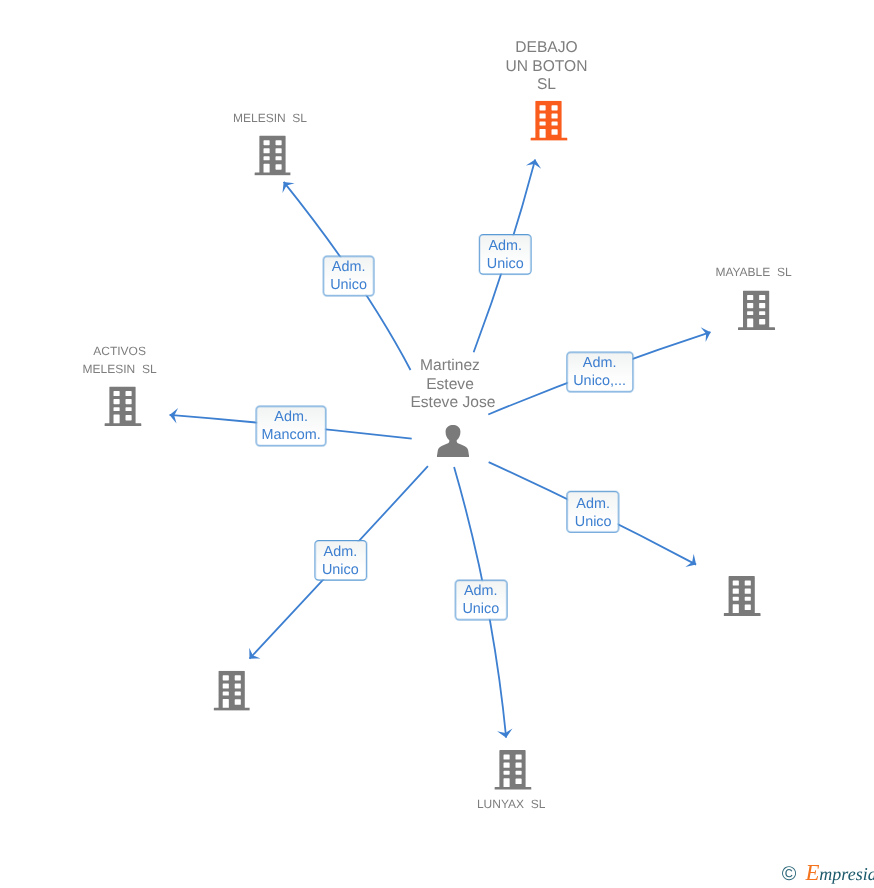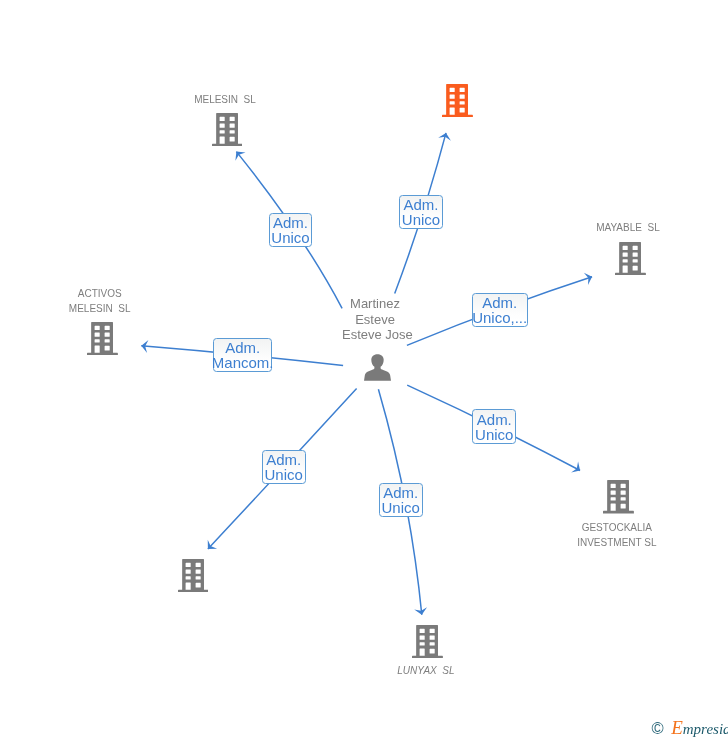--- a/index.html
+++ b/index.html
@@ -5,21 +5,21 @@
   html,body{margin:0;padding:0;background:#ffffff;}
   body{width:728px;height:740px;font-family:"Liberation Sans",sans-serif;overflow:hidden;}
   #stage{position:relative;width:728px;height:740px;background:#ffffff;transform:translateZ(0);}
   svg.edges{position:absolute;left:0;top:0;width:728px;height:740px;}
   .nlabel{position:absolute;text-align:center;font-size:10px;line-height:15px;color:#7e7e7e;
           white-space:pre;letter-spacing:0;transform:translateZ(0);}
   .nlabel.big{font-size:13px;line-height:15.5px;}
   .bicon{position:absolute;width:31.5px;height:33.6px;}
   .relbox{position:absolute;box-sizing:border-box;border:1.7px solid #5b9bd5;border-radius:3.5px;
        background:linear-gradient(to bottom,#f2f3f3 0%,#f8f9f9 35%,#fdfdfd 62%,#ffffff 80%,#ffffff 100%);
-       color:#3d7fd0;font-size:15px;line-height:15px;text-align:center;transform:translateZ(0);
+       color:#3d7fd0;font-size:12px;line-height:15px;text-align:center;transform:translateZ(0);
        display:flex;flex-direction:column;align-items:center;justify-content:center;}
   .relbox span{display:block;white-space:pre;transform:translateZ(0);}
   .wm{position:absolute;display:flex;align-items:baseline;transform:translateZ(0);}
 </style>
 </head>
 <body>
 
 <div id="stage">
 
   <svg class="edges" viewBox="0 0 728 740" xmlns="http://www.w3.org/2000/svg">
@@ -47,39 +47,39 @@
         <path fill="#7a7a7a" d="M135 2 C 108 2 73 18 73 57 C 73 88 86 116 104 128 L 104 140 C 104 150 94 155 78 160 L 40 176 C 20 185 11 198 8 216 L 0 268 L 270 268 L 262 216 C 259 198 250 185 230 176 L 192 160 C 176 155 166 150 166 140 L 166 128 C 184 116 197 88 197 57 C 197 18 162 2 135 2 Z"></path>
       </svg></div>
     <div class="nlabel big" style="left: 342px; top: 296px; width: 66px;"><div>Martinez</div><div>Esteve</div><div>Esteve Jose</div></div>
     <div class="bicon" style="left: 211.5px; top: 112.8px;"><svg width="30.9" height="33.4" viewBox="0 0 309 334">
         <path fill="#7a7a7a" fill-rule="evenodd" d="M47.5 0 H254 A6 6 0 0 1 260 6 V308 H303 A6 6 0 0 1 309 314 V334 H0 V314 A6 6 0 0 1 6 308 H41.5 V6 A6 6 0 0 1 47.5 0 Z M81 38 H122 A5 5 0 0 1 127 43 V75 A5 5 0 0 1 122 80 H81 A5 5 0 0 1 76 75 V43 A5 5 0 0 1 81 38 Z M181 38 H222 A5 5 0 0 1 227 43 V75 A5 5 0 0 1 222 80 H181 A5 5 0 0 1 176 75 V43 A5 5 0 0 1 181 38 Z M81 105 H122 A5 5 0 0 1 127 110 V143 A5 5 0 0 1 122 148 H81 A5 5 0 0 1 76 143 V110 A5 5 0 0 1 81 105 Z M181 105 H222 A5 5 0 0 1 227 110 V143 A5 5 0 0 1 222 148 H181 A5 5 0 0 1 176 143 V110 A5 5 0 0 1 181 105 Z M81 173 H122 A5 5 0 0 1 127 178 V201 A5 5 0 0 1 122 206 H81 A5 5 0 0 1 76 201 V178 A5 5 0 0 1 81 173 Z M181 173 H222 A5 5 0 0 1 227 178 V201 A5 5 0 0 1 222 206 H181 A5 5 0 0 1 176 201 V178 A5 5 0 0 1 181 173 Z M181 238 H222 A5 5 0 0 1 227 243 V279 A5 5 0 0 1 222 284 H181 A5 5 0 0 1 176 279 V243 A5 5 0 0 1 181 238 Z M81 235 H122 A5 5 0 0 1 127 240 V308 H76 V240 A5 5 0 0 1 81 235 Z"></path>
       </svg></div>
     <div class="nlabel" style="left: 185px; top: 91.9px; width: 80px;"><div>MELESIN  SL</div></div>
     <div class="bicon" style="left: 441.8px; top: 83.8px;"><svg width="30.9" height="33.4" viewBox="0 0 309 334">
         <path fill="#fa5c1e" fill-rule="evenodd" d="M47.5 0 H254 A6 6 0 0 1 260 6 V308 H303 A6 6 0 0 1 309 314 V334 H0 V314 A6 6 0 0 1 6 308 H41.5 V6 A6 6 0 0 1 47.5 0 Z M81 38 H122 A5 5 0 0 1 127 43 V75 A5 5 0 0 1 122 80 H81 A5 5 0 0 1 76 75 V43 A5 5 0 0 1 81 38 Z M181 38 H222 A5 5 0 0 1 227 43 V75 A5 5 0 0 1 222 80 H181 A5 5 0 0 1 176 75 V43 A5 5 0 0 1 181 38 Z M81 105 H122 A5 5 0 0 1 127 110 V143 A5 5 0 0 1 122 148 H81 A5 5 0 0 1 76 143 V110 A5 5 0 0 1 81 105 Z M181 105 H222 A5 5 0 0 1 227 110 V143 A5 5 0 0 1 222 148 H181 A5 5 0 0 1 176 143 V110 A5 5 0 0 1 181 105 Z M81 173 H122 A5 5 0 0 1 127 178 V201 A5 5 0 0 1 122 206 H81 A5 5 0 0 1 76 201 V178 A5 5 0 0 1 81 173 Z M181 173 H222 A5 5 0 0 1 227 178 V201 A5 5 0 0 1 222 206 H181 A5 5 0 0 1 176 201 V178 A5 5 0 0 1 181 173 Z M181 238 H222 A5 5 0 0 1 227 243 V279 A5 5 0 0 1 222 284 H181 A5 5 0 0 1 176 279 V243 A5 5 0 0 1 181 238 Z M81 235 H122 A5 5 0 0 1 127 240 V308 H76 V240 A5 5 0 0 1 81 235 Z"></path>
       </svg></div>
+    <div class="nlabel big" style="left: 419.4px; top: 31.3px; width: 72px;"><div>DEBAJO</div><div>UN BOTON</div><div>SL</div></div>
     <div class="bicon" style="left: 614.7px; top: 241.5px;"><svg width="30.9" height="33.4" viewBox="0 0 309 334">
         <path fill="#7a7a7a" fill-rule="evenodd" d="M47.5 0 H254 A6 6 0 0 1 260 6 V308 H303 A6 6 0 0 1 309 314 V334 H0 V314 A6 6 0 0 1 6 308 H41.5 V6 A6 6 0 0 1 47.5 0 Z M81 38 H122 A5 5 0 0 1 127 43 V75 A5 5 0 0 1 122 80 H81 A5 5 0 0 1 76 75 V43 A5 5 0 0 1 81 38 Z M181 38 H222 A5 5 0 0 1 227 43 V75 A5 5 0 0 1 222 80 H181 A5 5 0 0 1 176 75 V43 A5 5 0 0 1 181 38 Z M81 105 H122 A5 5 0 0 1 127 110 V143 A5 5 0 0 1 122 148 H81 A5 5 0 0 1 76 143 V110 A5 5 0 0 1 81 105 Z M181 105 H222 A5 5 0 0 1 227 110 V143 A5 5 0 0 1 222 148 H181 A5 5 0 0 1 176 143 V110 A5 5 0 0 1 181 105 Z M81 173 H122 A5 5 0 0 1 127 178 V201 A5 5 0 0 1 122 206 H81 A5 5 0 0 1 76 201 V178 A5 5 0 0 1 81 173 Z M181 173 H222 A5 5 0 0 1 227 178 V201 A5 5 0 0 1 222 206 H181 A5 5 0 0 1 176 201 V178 A5 5 0 0 1 181 173 Z M181 238 H222 A5 5 0 0 1 227 243 V279 A5 5 0 0 1 222 284 H181 A5 5 0 0 1 176 279 V243 A5 5 0 0 1 181 238 Z M81 235 H122 A5 5 0 0 1 127 240 V308 H76 V240 A5 5 0 0 1 81 235 Z"></path>
       </svg></div>
     <div class="nlabel" style="left: 591.2px; top: 219.7px; width: 73.5px;"><div>MAYABLE  SL</div></div>
     <div class="bicon" style="left: 86.9px; top: 322.1px;"><svg width="30.9" height="33.4" viewBox="0 0 309 334">
         <path fill="#7a7a7a" fill-rule="evenodd" d="M47.5 0 H254 A6 6 0 0 1 260 6 V308 H303 A6 6 0 0 1 309 314 V334 H0 V314 A6 6 0 0 1 6 308 H41.5 V6 A6 6 0 0 1 47.5 0 Z M81 38 H122 A5 5 0 0 1 127 43 V75 A5 5 0 0 1 122 80 H81 A5 5 0 0 1 76 75 V43 A5 5 0 0 1 81 38 Z M181 38 H222 A5 5 0 0 1 227 43 V75 A5 5 0 0 1 222 80 H181 A5 5 0 0 1 176 75 V43 A5 5 0 0 1 181 38 Z M81 105 H122 A5 5 0 0 1 127 110 V143 A5 5 0 0 1 122 148 H81 A5 5 0 0 1 76 143 V110 A5 5 0 0 1 81 105 Z M181 105 H222 A5 5 0 0 1 227 110 V143 A5 5 0 0 1 222 148 H181 A5 5 0 0 1 176 143 V110 A5 5 0 0 1 181 105 Z M81 173 H122 A5 5 0 0 1 127 178 V201 A5 5 0 0 1 122 206 H81 A5 5 0 0 1 76 201 V178 A5 5 0 0 1 81 173 Z M181 173 H222 A5 5 0 0 1 227 178 V201 A5 5 0 0 1 222 206 H181 A5 5 0 0 1 176 201 V178 A5 5 0 0 1 181 173 Z M181 238 H222 A5 5 0 0 1 227 243 V279 A5 5 0 0 1 222 284 H181 A5 5 0 0 1 176 279 V243 A5 5 0 0 1 181 238 Z M81 235 H122 A5 5 0 0 1 127 240 V308 H76 V240 A5 5 0 0 1 81 235 Z"></path>
       </svg></div>
     <div class="nlabel" style="left: 58.2px; top: 285.9px; width: 83px;"><div>ACTIVOS</div><div>MELESIN  SL</div></div>
     <div class="bicon" style="left: 602.9px; top: 480.3px;"><svg width="30.9" height="33.4" viewBox="0 0 309 334">
         <path fill="#7a7a7a" fill-rule="evenodd" d="M47.5 0 H254 A6 6 0 0 1 260 6 V308 H303 A6 6 0 0 1 309 314 V334 H0 V314 A6 6 0 0 1 6 308 H41.5 V6 A6 6 0 0 1 47.5 0 Z M81 38 H122 A5 5 0 0 1 127 43 V75 A5 5 0 0 1 122 80 H81 A5 5 0 0 1 76 75 V43 A5 5 0 0 1 81 38 Z M181 38 H222 A5 5 0 0 1 227 43 V75 A5 5 0 0 1 222 80 H181 A5 5 0 0 1 176 75 V43 A5 5 0 0 1 181 38 Z M81 105 H122 A5 5 0 0 1 127 110 V143 A5 5 0 0 1 122 148 H81 A5 5 0 0 1 76 143 V110 A5 5 0 0 1 81 105 Z M181 105 H222 A5 5 0 0 1 227 110 V143 A5 5 0 0 1 222 148 H181 A5 5 0 0 1 176 143 V110 A5 5 0 0 1 181 105 Z M81 173 H122 A5 5 0 0 1 127 178 V201 A5 5 0 0 1 122 206 H81 A5 5 0 0 1 76 201 V178 A5 5 0 0 1 81 173 Z M181 173 H222 A5 5 0 0 1 227 178 V201 A5 5 0 0 1 222 206 H181 A5 5 0 0 1 176 201 V178 A5 5 0 0 1 181 173 Z M181 238 H222 A5 5 0 0 1 227 243 V279 A5 5 0 0 1 222 284 H181 A5 5 0 0 1 176 279 V243 A5 5 0 0 1 181 238 Z M81 235 H122 A5 5 0 0 1 127 240 V308 H76 V240 A5 5 0 0 1 81 235 Z"></path>
       </svg></div>
-    <div class="nlabel" style="left: 570.6px; top: 519.9px; width: 92.5px;"><div>GESTOCKALIA</div><div>INVESTMENT SL</div></div>
     <div class="bicon" style="left: 177.5px; top: 558.9px;"><svg width="30.9" height="33.4" viewBox="0 0 309 334">
         <path fill="#7a7a7a" fill-rule="evenodd" d="M47.5 0 H254 A6 6 0 0 1 260 6 V308 H303 A6 6 0 0 1 309 314 V334 H0 V314 A6 6 0 0 1 6 308 H41.5 V6 A6 6 0 0 1 47.5 0 Z M81 38 H122 A5 5 0 0 1 127 43 V75 A5 5 0 0 1 122 80 H81 A5 5 0 0 1 76 75 V43 A5 5 0 0 1 81 38 Z M181 38 H222 A5 5 0 0 1 227 43 V75 A5 5 0 0 1 222 80 H181 A5 5 0 0 1 176 75 V43 A5 5 0 0 1 181 38 Z M81 105 H122 A5 5 0 0 1 127 110 V143 A5 5 0 0 1 122 148 H81 A5 5 0 0 1 76 143 V110 A5 5 0 0 1 81 105 Z M181 105 H222 A5 5 0 0 1 227 110 V143 A5 5 0 0 1 222 148 H181 A5 5 0 0 1 176 143 V110 A5 5 0 0 1 181 105 Z M81 173 H122 A5 5 0 0 1 127 178 V201 A5 5 0 0 1 122 206 H81 A5 5 0 0 1 76 201 V178 A5 5 0 0 1 81 173 Z M181 173 H222 A5 5 0 0 1 227 178 V201 A5 5 0 0 1 222 206 H181 A5 5 0 0 1 176 201 V178 A5 5 0 0 1 181 173 Z M181 238 H222 A5 5 0 0 1 227 243 V279 A5 5 0 0 1 222 284 H181 A5 5 0 0 1 176 279 V243 A5 5 0 0 1 181 238 Z M81 235 H122 A5 5 0 0 1 127 240 V308 H76 V240 A5 5 0 0 1 81 235 Z"></path>
       </svg></div>
     <div class="bicon" style="left: 411.7px; top: 624.7px;"><svg width="30.9" height="33.4" viewBox="0 0 309 334">
         <path fill="#7a7a7a" fill-rule="evenodd" d="M47.5 0 H254 A6 6 0 0 1 260 6 V308 H303 A6 6 0 0 1 309 314 V334 H0 V314 A6 6 0 0 1 6 308 H41.5 V6 A6 6 0 0 1 47.5 0 Z M81 38 H122 A5 5 0 0 1 127 43 V75 A5 5 0 0 1 122 80 H81 A5 5 0 0 1 76 75 V43 A5 5 0 0 1 81 38 Z M181 38 H222 A5 5 0 0 1 227 43 V75 A5 5 0 0 1 222 80 H181 A5 5 0 0 1 176 75 V43 A5 5 0 0 1 181 38 Z M81 105 H122 A5 5 0 0 1 127 110 V143 A5 5 0 0 1 122 148 H81 A5 5 0 0 1 76 143 V110 A5 5 0 0 1 81 105 Z M181 105 H222 A5 5 0 0 1 227 110 V143 A5 5 0 0 1 222 148 H181 A5 5 0 0 1 176 143 V110 A5 5 0 0 1 181 105 Z M81 173 H122 A5 5 0 0 1 127 178 V201 A5 5 0 0 1 122 206 H81 A5 5 0 0 1 76 201 V178 A5 5 0 0 1 81 173 Z M181 173 H222 A5 5 0 0 1 227 178 V201 A5 5 0 0 1 222 206 H181 A5 5 0 0 1 176 201 V178 A5 5 0 0 1 181 173 Z M181 238 H222 A5 5 0 0 1 227 243 V279 A5 5 0 0 1 222 284 H181 A5 5 0 0 1 176 279 V243 A5 5 0 0 1 181 238 Z M81 235 H122 A5 5 0 0 1 127 240 V308 H76 V240 A5 5 0 0 1 81 235 Z"></path>
       </svg></div>
-    <div class="nlabel" style="left: 393.2px; top: 663.3px; width: 65.5px; font-style: italic;"><div>LUNYAX  SL</div></div>
+    <div class="nlabel" style="left: 393.2px; top: 663.3px; width: 65.5px;"><div>LUNYAX  SL</div></div>
     <div class="relbox" style="left: 268.8px; top: 212.6px; width: 43.4px; height: 34px;">
       <span>Adm.</span>
       <span>Unico</span>
     </div>
     <div class="relbox" style="left: 399.2px; top: 195.4px; width: 43.7px; height: 34px;">
       <span>Adm.</span>
       <span>Unico</span>
     </div>
     <div class="relbox" style="left: 471.5px; top: 292.5px; width: 56.4px; height: 34.8px;">
       <span>Adm.</span>

